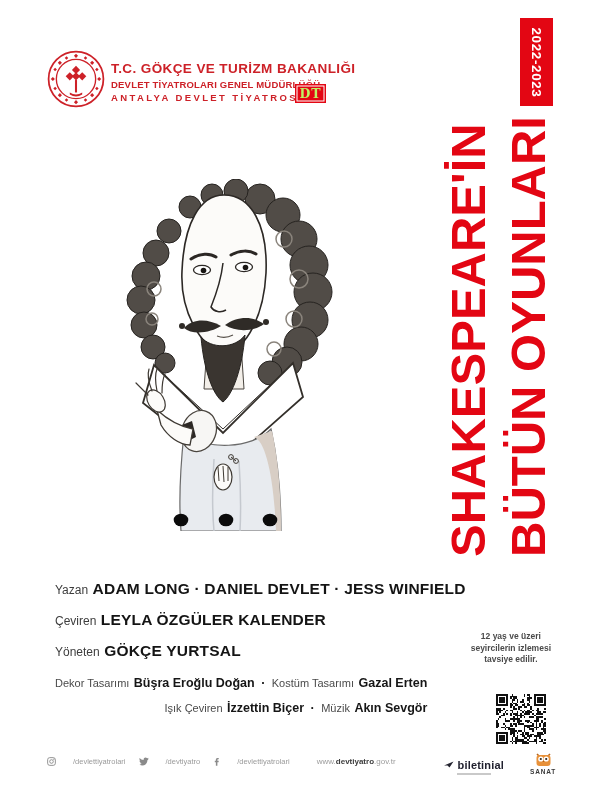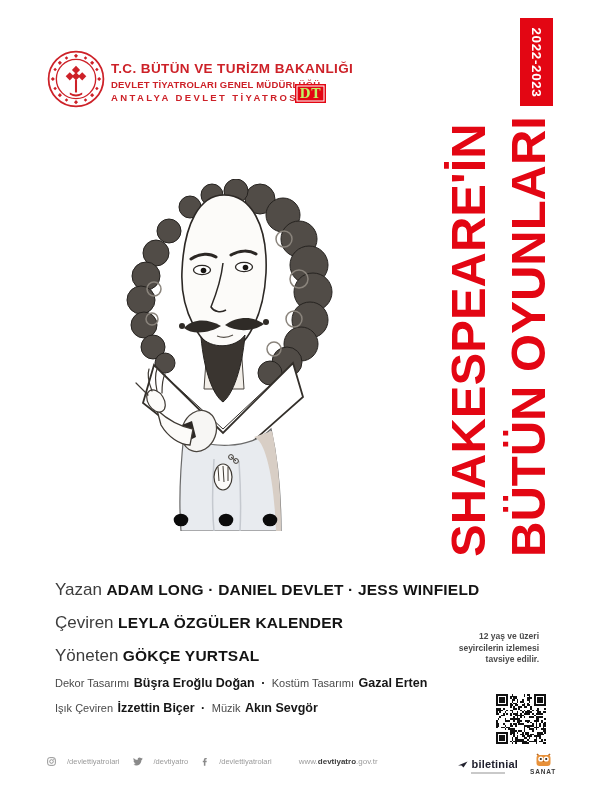--- a/index.html
+++ b/index.html
@@ -36,42 +36,42 @@
     transform:rotate(180deg); color:#e30613; font-weight:bold; font-size:49px;
     line-height:1; text-align:center; white-space:nowrap; letter-spacing:0;
   }
   .title-col.c1 { left:444px; width:54px; }
   .title-col.c2 { left:504px; width:56px; }
   
   .illustration { position:absolute; left:94px; top:179px; width:262px; height:352px; }
   
   .credits { position:absolute; left:55px; top:580px; }
   .credit-row { margin-bottom:13px; white-space:nowrap; }
-  .credit-role { font-size:17px; color:#3d3d3d; }
+  .credit-role { font-size:12px; color:#3d3d3d; }
   .credit-names { font-size:15.5px; font-weight:bold; color:#141414; letter-spacing:.2px; }
   .design-credits { position:absolute; left:55px; top:673px; }
-  .design-row { margin-bottom:7px; white-space:nowrap; }
+  .design-row { margin-bottom:7px; white-space:nowrap;text-align:right; }
   .design-role { font-size:11px; color:#4a4a4a; }
   .design-name { font-size:12.5px; font-weight:bold; color:#161616; }
   .design-sep { font-size:12.5px; font-weight:bold; color:#161616; padding:0 2px; }
   
   .advisory {
-    position:absolute; right:61px; top:631px; text-align:right;
+    position:absolute; right:49px; top:631px; text-align:center;
     font-size:8.5px; font-weight:bold; line-height:11.5px; color:#4a4a4a;
   }
   .qr { position:absolute; left:496px; top:694px; width:50px; height:50px; }
   
   .footer-social {
     position:absolute; left:47px; top:757px; display:flex; align-items:center; gap:13px;
     color:#9b9b9b; font-size:7.5px;
   }
-  .social-item { display:flex; align-items:flex-end; gap:11px; }
+  .social-item { display:flex; align-items:flex-end; gap:17px; }
   .website { margin-left:14px; font-size:8px; color:#9b9b9b; }
   .website b { color:#3c3c3c; }
-  .partners { position:absolute; right:44px; top:753px; display:flex; align-items:flex-start; gap:12px; }
+  .partners { position:absolute; right:44px; top:753px; display:flex; align-items:center; gap:26px; }
   .biletinial { display:flex; flex-direction:column; align-items:center; padding-top:5px; }
   .biletinial-row { display:flex; align-items:center; gap:3px; }
   .biletinial-text { font-size:11px; font-weight:bold; color:#20202e; letter-spacing:.2px; }
   .biletinial-sub { width:34px; height:2px; background:#c9c9c9; margin-top:2px; }
   .sanat { display:flex; flex-direction:column; align-items:center; }
   .sanat-text { font-size:6.5px; font-weight:bold; color:#3a3a3a; letter-spacing:.8px; margin-top:1px; }
 </style>
 </head>
 <body>
 
@@ -105,21 +105,21 @@
       <rect x="26.2" y="17.4" width="5.6" height="5.6" transform="rotate(45 29 20.2)"></rect>
       <rect x="26.2" y="23.6" width="5.6" height="5.6" transform="rotate(45 29 26.4)"></rect>
       <rect x="20.2" y="23.6" width="5.6" height="5.6" transform="rotate(45 23 26.4)"></rect>
       <rect x="32.2" y="23.6" width="5.6" height="5.6" transform="rotate(45 35 26.4)"></rect>
       <rect x="28" y="30" width="2" height="12"></rect>
       <path d="M23,42 q6,4 12,0 l0,2 q-6,4 -12,0 Z"></path>
     </g>
   </svg>
 
   <div class="ministry-text">
-    <div class="m1">T.C. BÜTÜN VE TURİZM BAKANLIĞI</div>
+    <div class="m1">T.C. GÖKÇE VE TURİZM BAKANLIĞI</div>
     <div class="m2">DEVLET TİYATROLARI GENEL MÜDÜRLÜĞÜ</div>
     <div class="m3">ANTALYA DEVLET TİYATROSU</div>
   </div>
   <div class="dt-box">DT</div>
 
   <div class="season-banner">
     <span>2022-2023</span>
   </div>
 
   <div class="title-col c1">SHAKESPEARE'İN</div>

